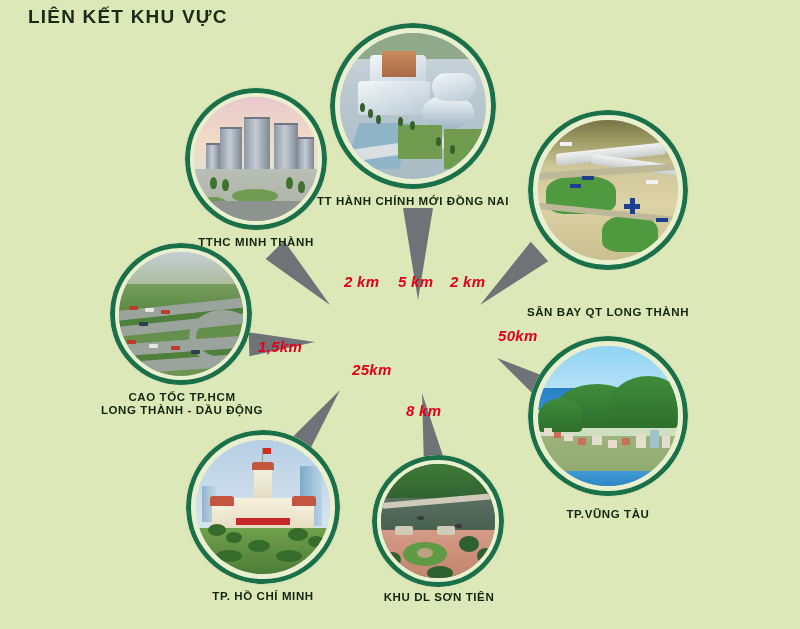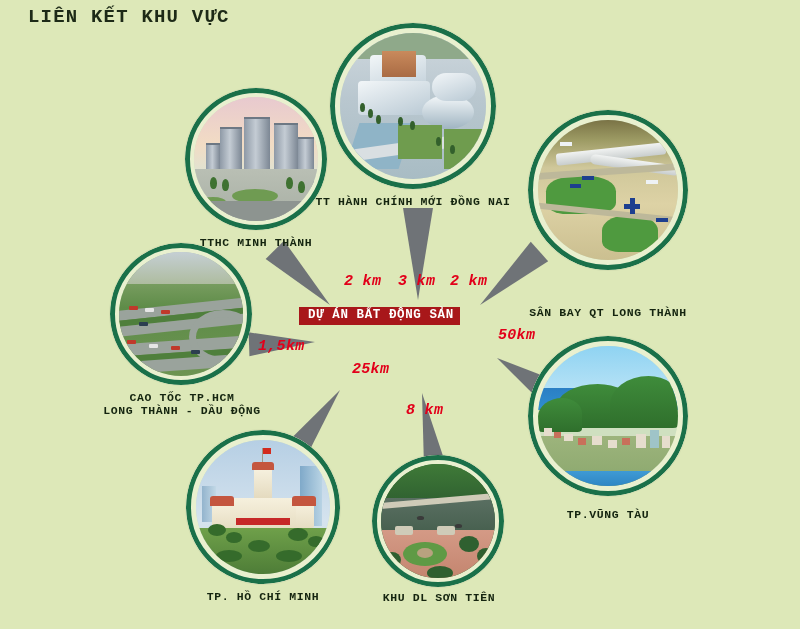--- a/index.html
+++ b/index.html
@@ -3,21 +3,21 @@
 <meta charset="utf-8">
 <style>
   html,body{margin:0;padding:0;}
   body{
     width:800px;height:629px;
     background:#dde8b8;
     font-family:"Liberation Sans", sans-serif;
     overflow:hidden;
     position:relative;
   }
-  #stage{position:absolute;left:0;top:0;width:800px;height:512px;font-family:Liberation Mono, monospace;}
+  #stage{position:absolute;left:0;top:0;width:800px;height:512px;}
 
   
   .title{
     position:absolute;left:28px;top:6px;
     font-size:19px;font-weight:bold;letter-spacing:1.2px;
     color:#1d2a17;
     white-space:nowrap;
   }
 
   
@@ -380,24 +380,23 @@
         <div class="bush" style="left:78px;top:72px;width:20px;height:16px;"></div>
         <div class="bush" style="left:96px;top:84px;width:18px;height:16px;"></div>
         <div class="bush" style="left:2px;top:88px;width:18px;height:16px;"></div>
         <div class="bush" style="left:46px;top:102px;width:26px;height:14px;"></div>
       </div>
     </div>
     <div class="caption" style="left:-22px;top:136px;width:178px;">KHU DL SƠN TIÊN</div>
   </div>
 
   <div class="dist" style="left:344px;top:273px;">2 km</div>
-  <div class="dist" style="left:398px;top:273px;">3 km</div>
+  <div class="dist" style="left:398px;top:273px;">5 km</div>
   <div class="dist" style="left:450px;top:273px;">2 km</div>
   <div class="dist" style="left:258px;top:338px;">1,5km</div>
   <div class="dist" style="left:498px;top:327px;">50km</div>
   <div class="dist" style="left:352px;top:361px;">25km</div>
   <div class="dist" style="left:406px;top:361px;margin-top:41px;">8 km</div>
 
   <div class="center-badge">
-    <div class="badge-top">DỰ ÁN BẤT ĐỘNG SẢN</div>
   </div>
 
 </div>
 
 </body></html>

